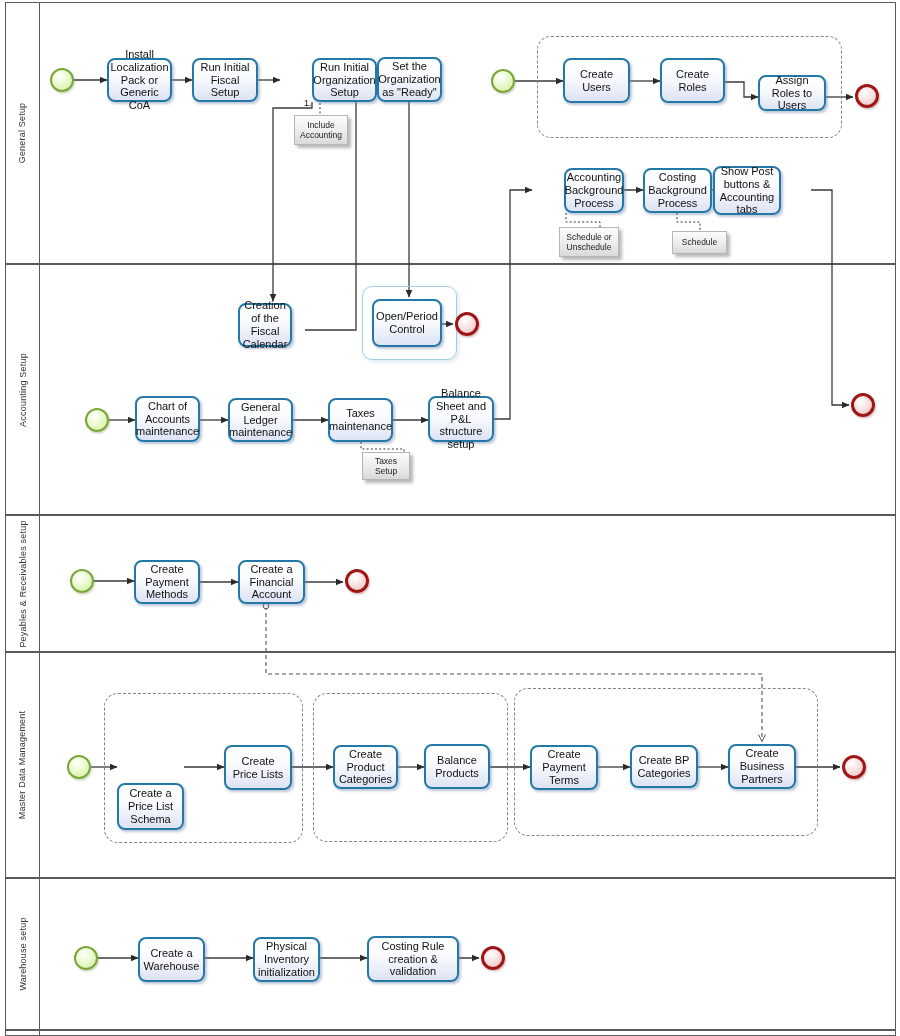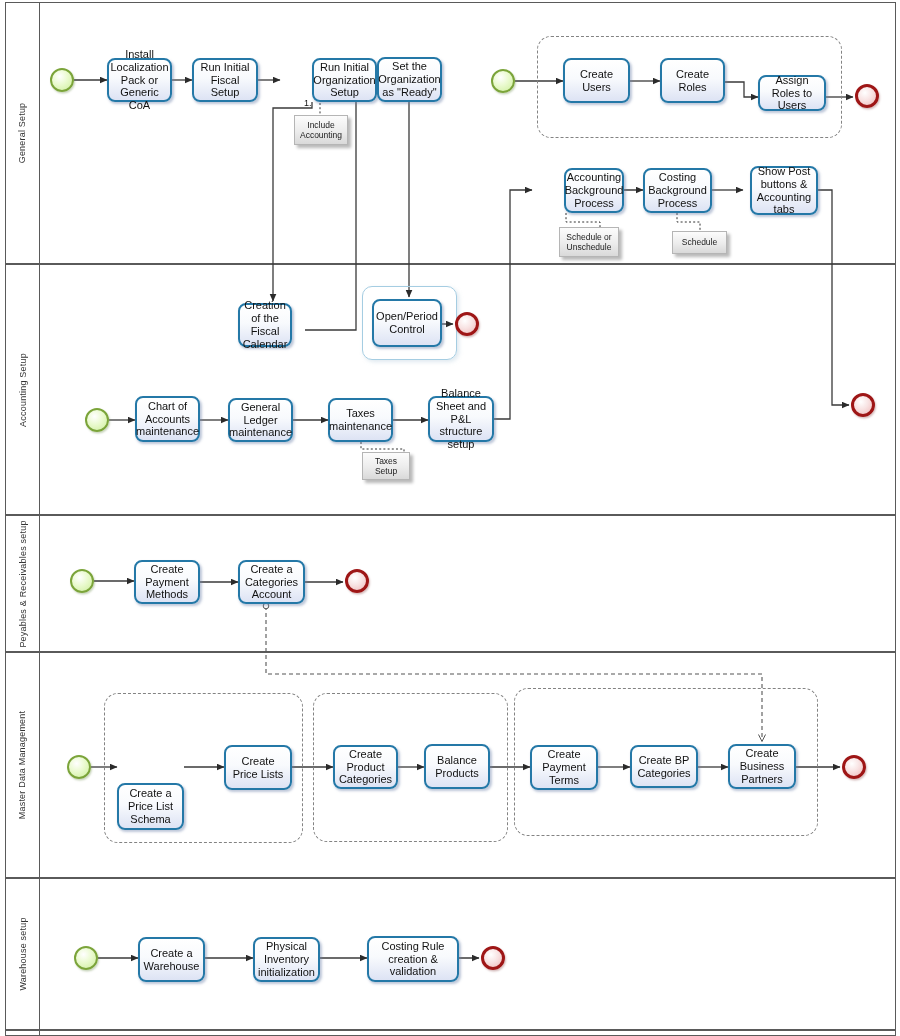--- a/index.html
+++ b/index.html
@@ -171,21 +171,21 @@
     </div>
     <div class="node task" style="left: 758px; top: 75px; width: 68px; height: 36px;">
       <span>Assign Roles to Users</span>
     </div>
     <div class="node task" style="left: 564px; top: 168px; width: 60px; height: 45px;">
       <span>Accounting Background Process</span>
     </div>
     <div class="node task" style="left: 643px; top: 168px; width: 69px; height: 45px;">
       <span>Costing Background Process</span>
     </div>
-    <div class="node task" style="left: 750px; top: 166px; width: 68px; height: 49px;">
+    <div class="node task" style="left: 713px; top: 166px; width: 68px; height: 49px;">
       <span>Show Post buttons &amp; Accounting tabs</span>
     </div>
     <div class="node task" style="left: 238px; top: 303px; width: 54px; height: 44px;">
       <span>Creation of the Fiscal Calendar</span>
     </div>
     <div class="node task" style="left: 372px; top: 299px; width: 70px; height: 48px;">
       <span>Open/Period Control</span>
     </div>
     <div class="node task" style="left: 135px; top: 396px; width: 65px; height: 46px;">
       <span>Chart of Accounts maintenance</span>
@@ -196,21 +196,21 @@
     <div class="node task" style="left: 328px; top: 398px; width: 65px; height: 44px;">
       <span>Taxes maintenance</span>
     </div>
     <div class="node task" style="left: 428px; top: 396px; width: 66px; height: 46px;">
       <span>Balance Sheet and P&amp;L structure setup</span>
     </div>
     <div class="node task" style="left: 134px; top: 560px; width: 66px; height: 44px;">
       <span>Create Payment Methods</span>
     </div>
     <div class="node task" style="left: 238px; top: 560px; width: 67px; height: 44px;">
-      <span>Create a Categories Account</span>
+      <span>Create a Financial Account</span>
     </div>
     <div class="node task" style="left: 117px; top: 743px; width: 67px; height: 47px; margin-top: 40px;">
       <span>Create a Price List Schema</span>
     </div>
     <div class="node task" style="left: 224px; top: 745px; width: 68px; height: 45px;">
       <span>Create Price Lists</span>
     </div>
     <div class="node task" style="left: 333px; top: 745px; width: 65px; height: 44px;">
       <span>Create Product Categories</span>
     </div>

